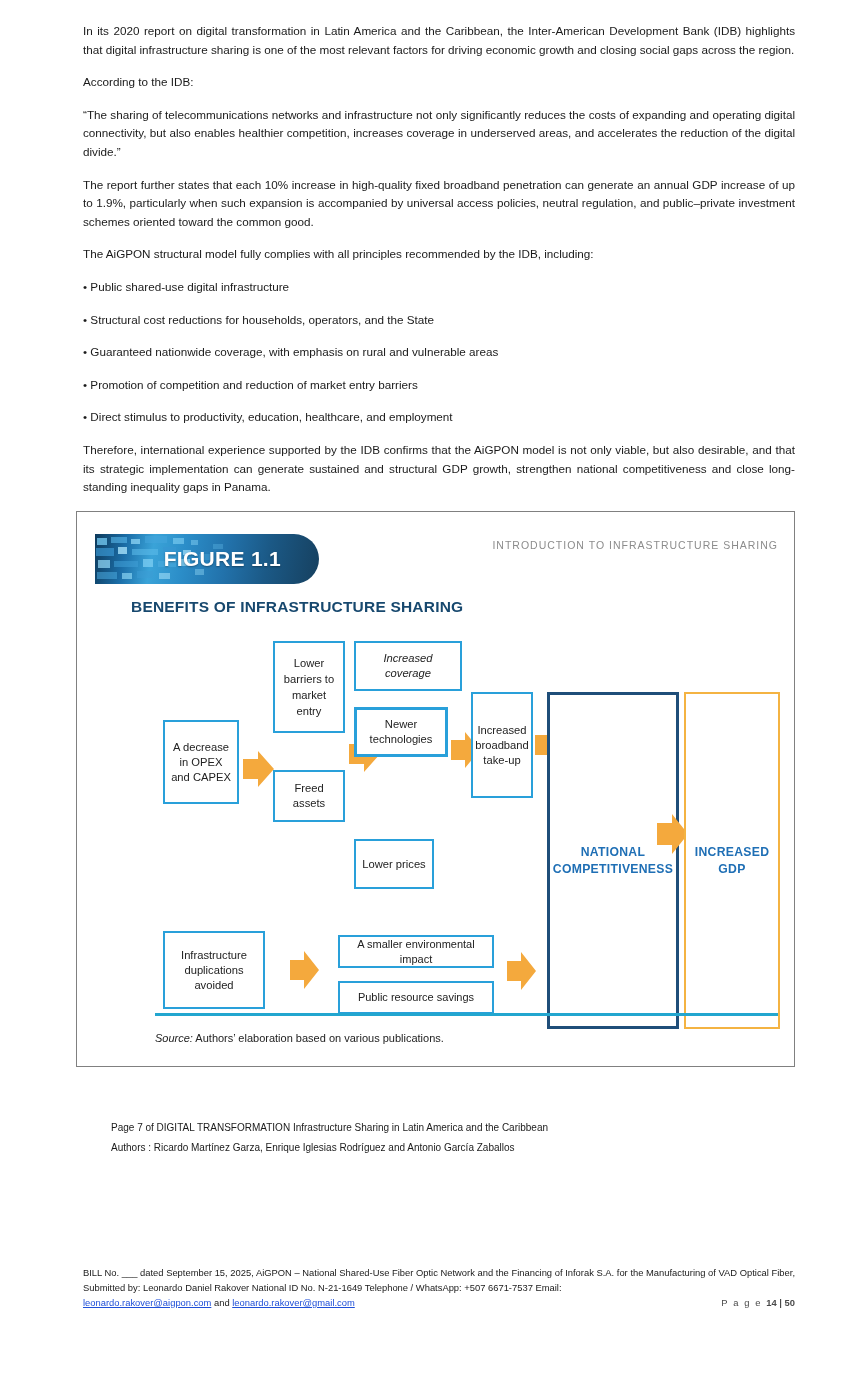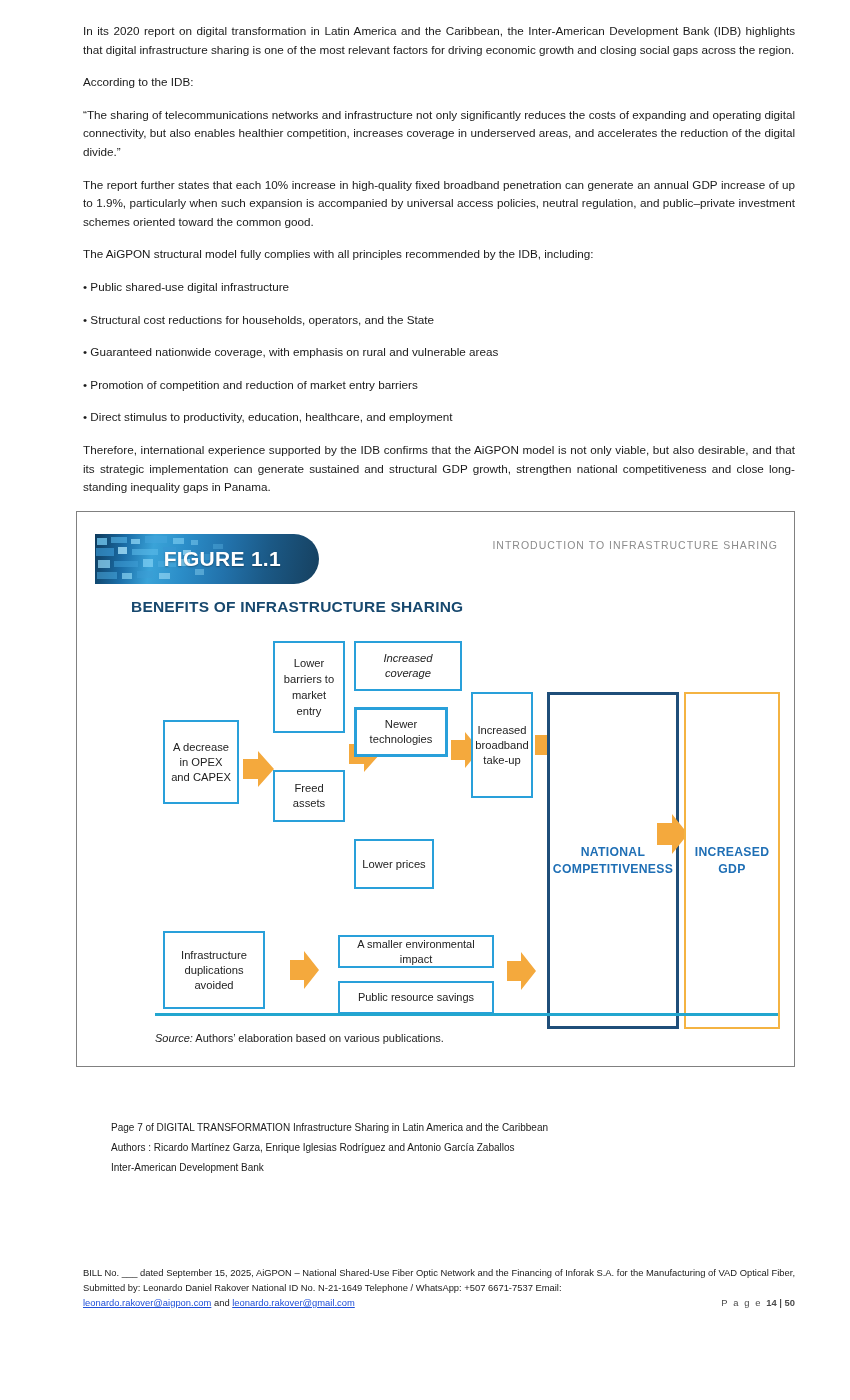--- a/index.html
+++ b/index.html
@@ -246,21 +246,20 @@
 
     </div>
 
     <div class="rule"></div>
     <div class="src"><i>Source:</i><span> Authors’ elaboration based on various publications.</span></div>
   </div>
 
   <div class="caption">
     <div>Page 7 of  DIGITAL TRANSFORMATION Infrastructure Sharing in Latin America and the Caribbean</div>
     <div>Authors : Ricardo Martínez Garza,  Enrique Iglesias Rodríguez and  Antonio García Zaballos</div>
-    <div>Inter-American Development Bank</div>
   </div>
 
   <div class="footer">
     <span>BILL No. ___ dated September 15, 2025, AiGPON – National Shared-Use Fiber Optic Network and the Financing of Inforak S.A. for the Manufacturing of VAD Optical Fiber, Submitted by: Leonardo Daniel Rakover National ID No. N-21-1649 Telephone / WhatsApp: +507 6671-7537 Email:</span>
     <div class="lastline">
       <span>
         <a href="#">leonardo.rakover@aigpon.com</a><span> and </span><a href="#">leonardo.rakover@gmail.com</a>
       </span>
       <span class="pageno"><span class="sp">P a g e </span><b>14 | 50</b></span>
     </div>

